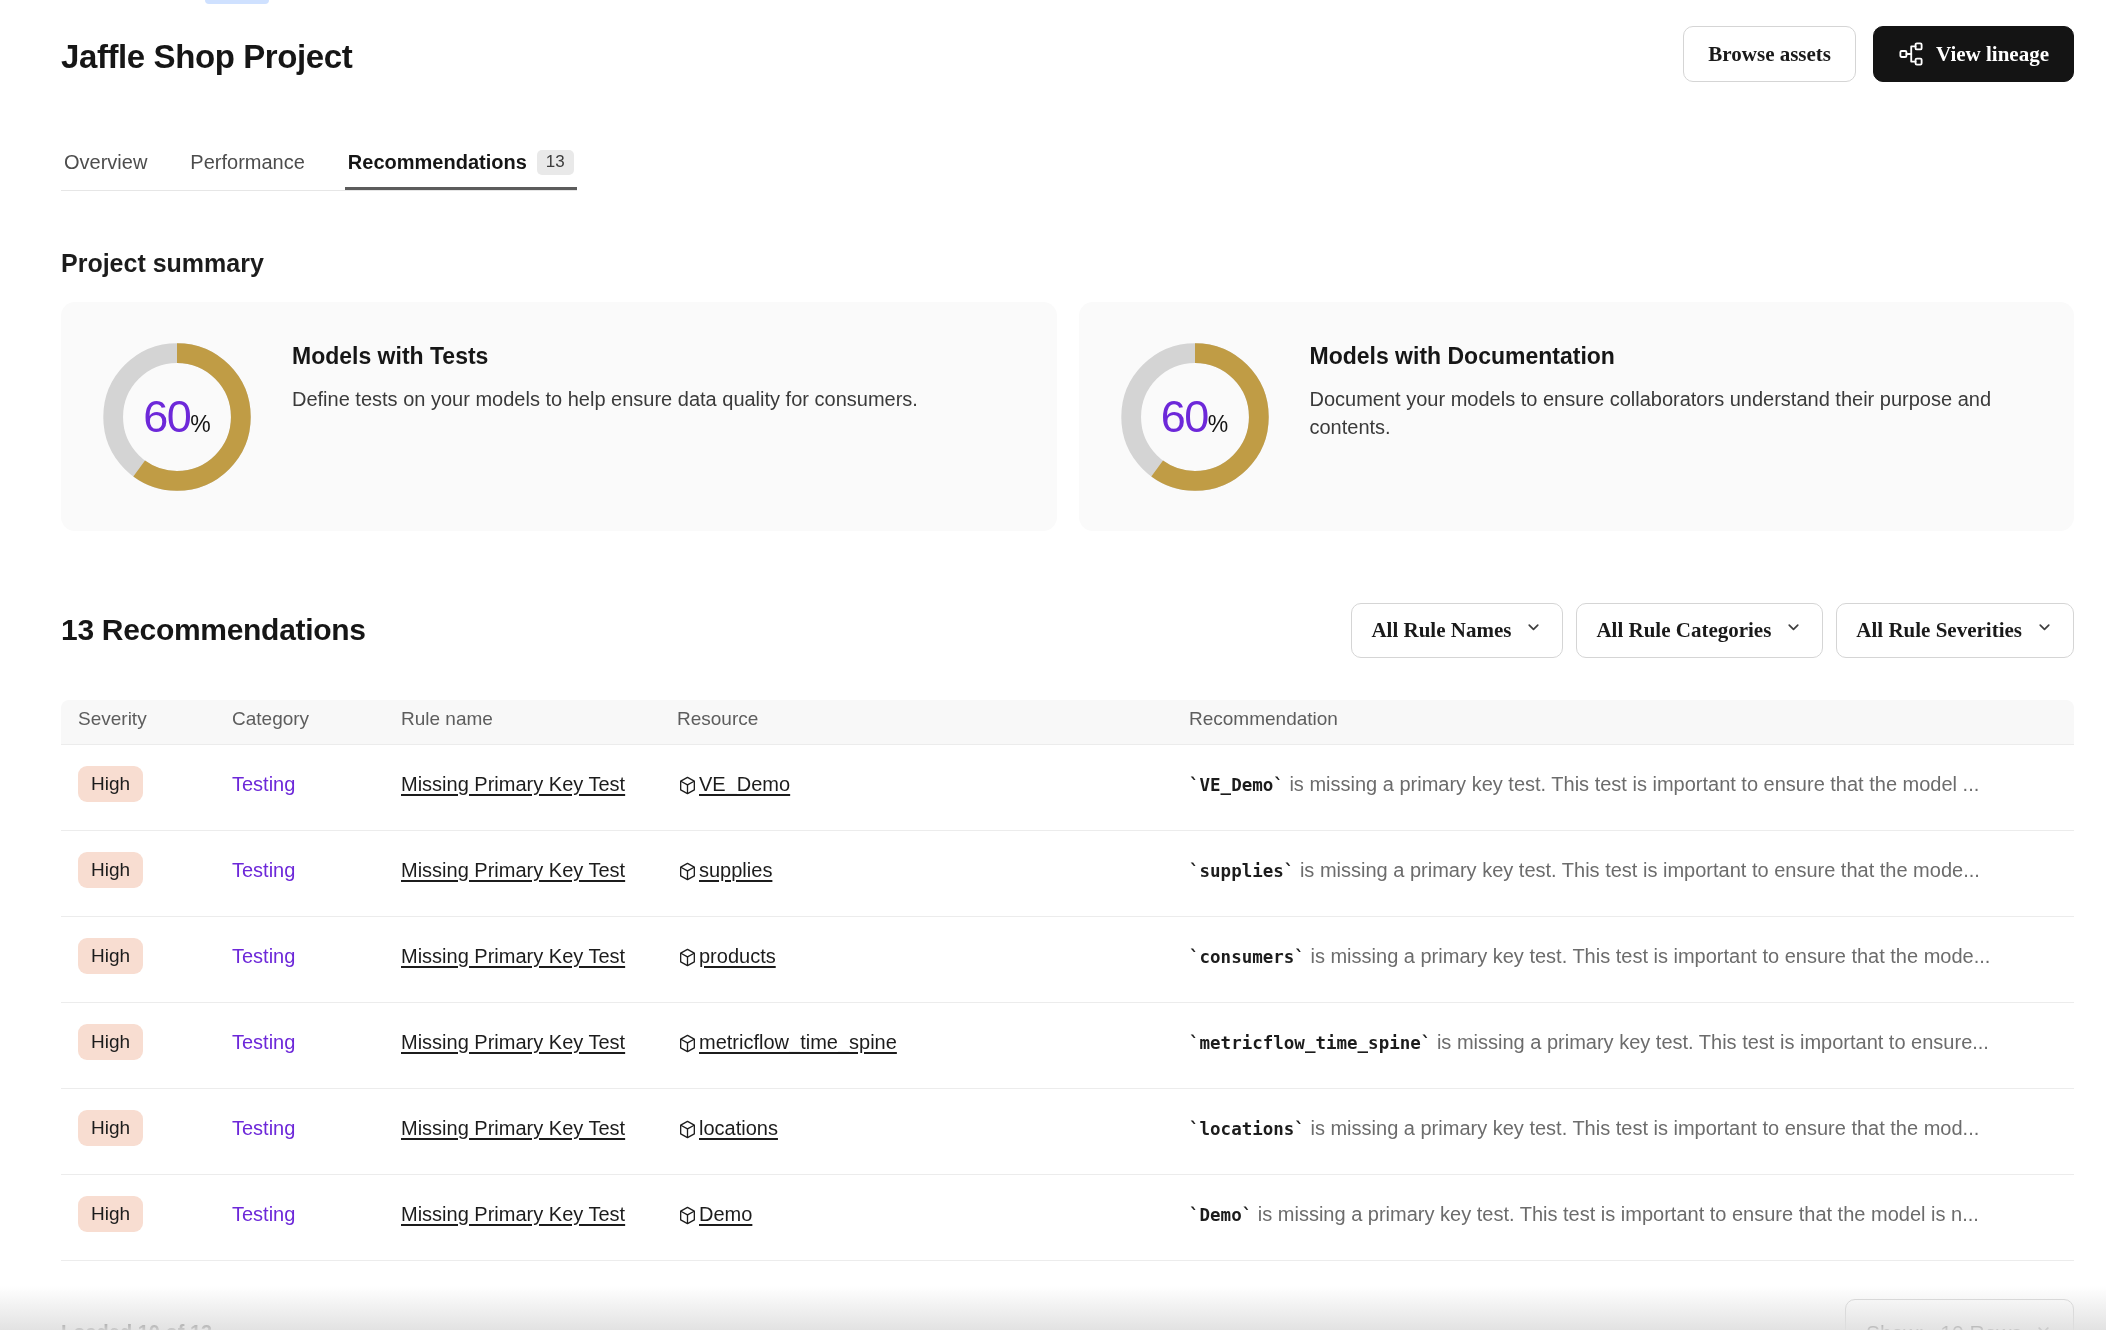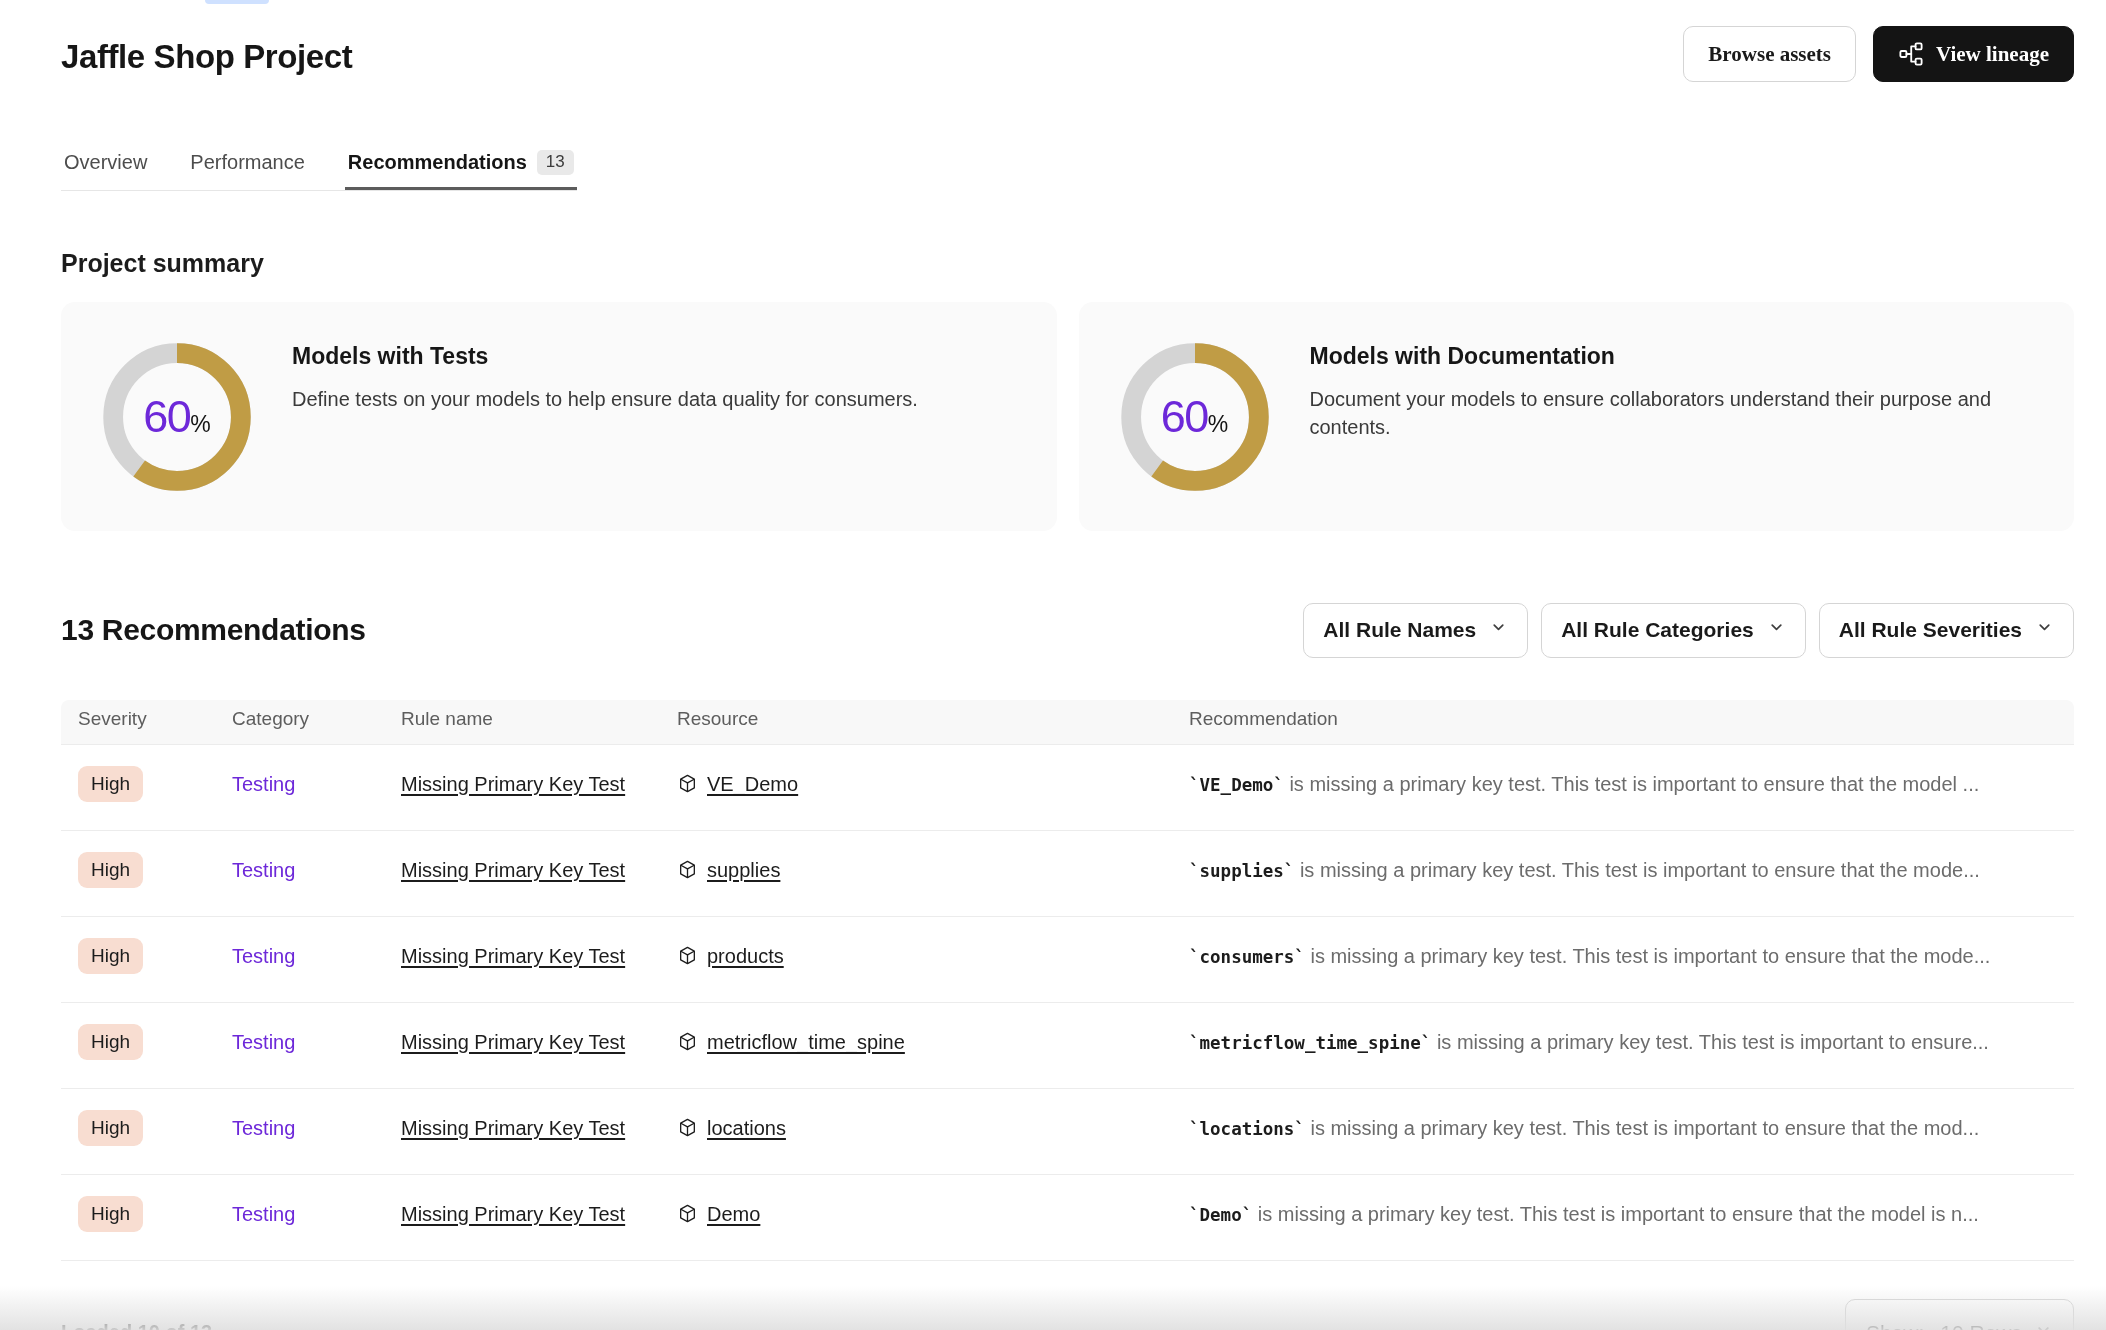--- a/index.html
+++ b/index.html
@@ -41,33 +41,33 @@
   .donut-label .sym{font-size:23px;font-weight:500;margin-top:16px;color:#141414;}
   .card-text{margin-left:39px;padding-top:2px;}
   .card-title{font-size:23px;font-weight:700;color:#161616;}
   .card-desc{margin-top:15px;font-size:20px;line-height:28px;color:#3a3a3a;max-width:716px;}
 
   
   .rec-header{display:flex;justify-content:space-between;align-items:center;margin-top:72px;}
   h2{font-size:30px;font-weight:600;margin:0;color:#161616;letter-spacing:-0.3px;}
   .filters{display:flex;gap:13px;}
   .filter-btn{display:flex;align-items:center;gap:13px;height:55px;padding:0 19px;border:1px solid #d5d5d5;
-              border-radius:10px;background:#fff;font-size:21px;font-weight:600;color:#1a1a1a;cursor:pointer;font-family:Liberation Sans, sans-serif;}
+              border-radius:10px;background:#fff;font-size:21px;font-weight:600;color:#1a1a1a;cursor:pointer;font-family:Liberation Serif, serif;}
 
   
   .table{margin-top:42px;}
   .trow{display:grid;grid-template-columns:154px 169px 276px 512px 1fr;padding:0 20px 6px 17px;align-items:center;}
   .thead{height:38px;background:#f8f8f8;border-radius:8px 8px 0 0;color:#5d5d5d;font-size:19px;font-weight:400;
          border-bottom:1px solid #ececec;}
   .tbody .trow{height:79px;border-bottom:1px solid #ececec;background:#fff;}
   .badge-high{display:inline-block;background:var(--high-bg,#f8ddd1);border-radius:9px;padding:7px 13px;font-size:19px;color:#1c1c1c;}
   .cell{min-width:0;}
   .cell-cat{font-size:20px;color:#6d28d9;}
   .cell-link{font-size:20px;color:#1c1c1c;text-decoration:underline;text-underline-offset:3px;cursor:pointer;}
-  .res-cell{display:flex;align-items:flex-start;gap:9px;}
+  .res-cell{display:flex;align-items:flex-end;gap:1px;}
   .res-icon{display:flex;color:#1c1c1c;}
   .cell-rec{font-size:20px;color:#6c6c6c;white-space:nowrap;overflow:hidden;}
   .rec-code{font-family:"DejaVu Sans Mono","Liberation Mono",monospace;font-weight:700;color:#1c1c1c;font-size:17.5px;}
 
   
   footer{display:flex;justify-content:space-between;align-items:center;margin-top:38px;}
   .loaded{font-size:20px;font-weight:700;color:#1a1a1a;}
   .show-btn{display:flex;align-items:center;gap:12px;height:68px;padding:0 20px;border:1px solid #d5d5d5;
             border-radius:10px;background:#fff;font-size:21px;font-weight:500;color:#141414;cursor:pointer;font-family:inherit;}
   .show-btn .show-value{margin-left:4px;}

